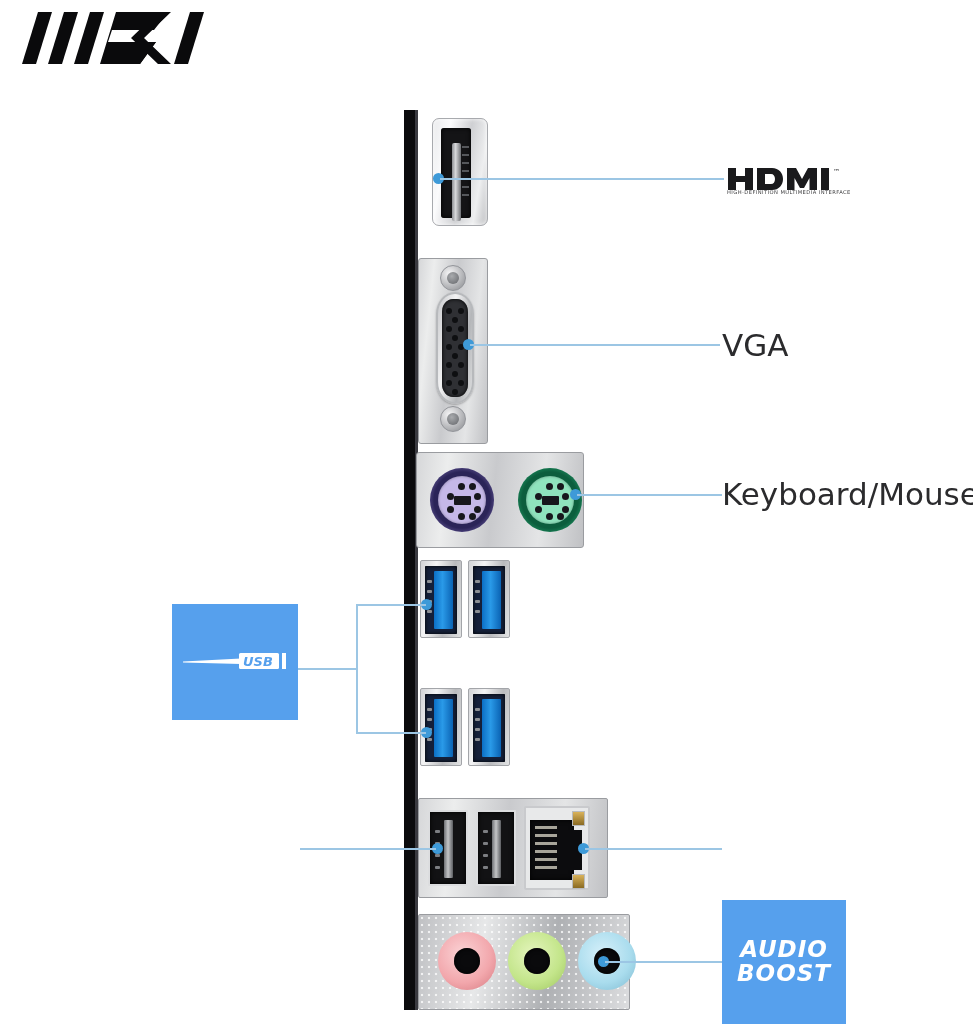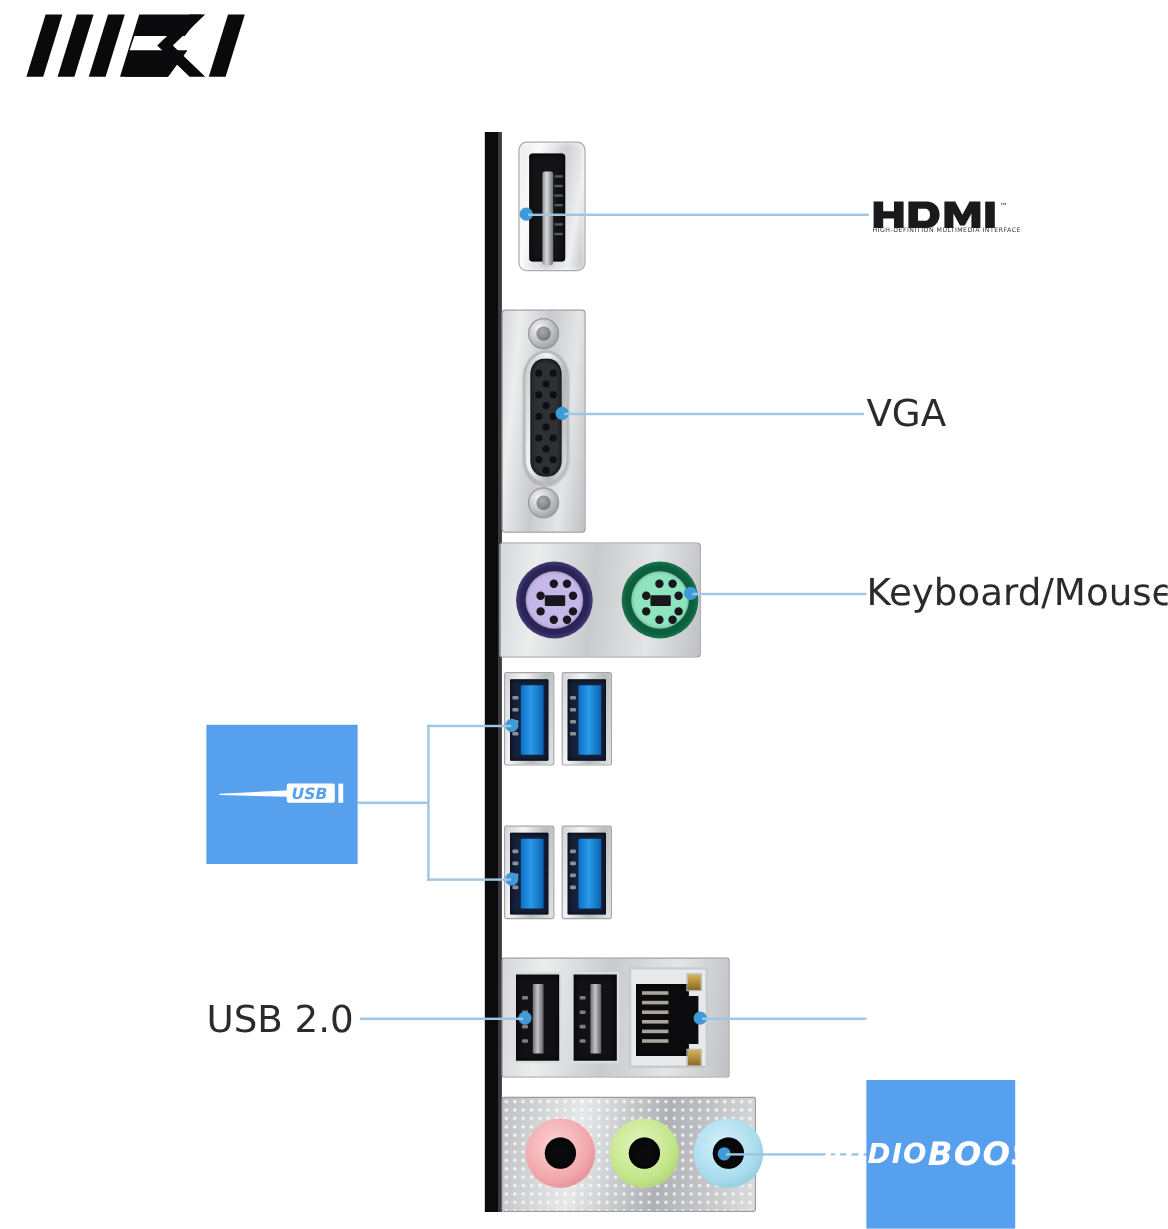--- a/index.html
+++ b/index.html
@@ -144,21 +144,21 @@
   .jack { position: absolute; top: 932px; width: 58px; height: 58px; border-radius: 50%; }
   .jack-ring { position: absolute; inset: 0; border-radius: 50%; }
   .jack-hole {
     position: absolute; left: 16px; top: 16px; width: 26px; height: 26px;
     border-radius: 50%; background: #0a0a0c;
     box-shadow: inset 0 0 5px #000;
   }
 
   
   .badge {
-    position: absolute; display: flex; flex-direction: row;
+    position: absolute; display: flex; flex-direction: column;
     align-items: center; justify-content: center;
   }
   #usb-badge { left: 172px; top: 604px; width: 126px; height: 116px; }
   #audio-badge { left: 722px; top: 900px; width: 124px; height: 124px; }
 
   .badge-txt {
     color: #fff; font-family: "DejaVu Sans", sans-serif; font-weight: 700;
     letter-spacing: 1px; font-style: italic;
   }
 
@@ -390,21 +390,20 @@
       <div class="rj45-contact" style="top:38px"></div>
       <div class="rj45-contact" style="top:46px"></div>
     </div>
     <div id="rj45-tab"></div>
     <div class="rj45-led" style="top:3px"></div>
     <div class="rj45-led" style="top:66px"></div>
   </div>
 
   <div class="dot" style="left:432px; top:843px"></div>
   <div class="leader leader-h" style="left:300px; top:848px; width:136px"></div>
-  <div class="label" id="lbl-usb2">USB 2.0</div>
 
   <div class="dot" style="left:578px; top:843px"></div>
   <div class="leader leader-h" style="left:585px; top:848px; width:137px"></div>
 
   <div class="plate" id="audio-plate"></div>
 
   <div class="jack" style="left:438px">
     <div class="jack-ring" style="background:radial-gradient(circle at 42% 38%,#fbd3d6,#f2a7ac 58%,#d4787f);"></div>
     <div class="jack-hole"></div>
   </div>
@@ -415,16 +414,16 @@
   <div class="jack" style="left:578px">
     <div class="jack-ring" style="background:radial-gradient(circle at 42% 38%,#d6f0fa,#a9dced 58%,#7cb8cf);"></div>
     <div class="jack-hole"></div>
   </div>
 
   <div class="dot" style="left:598px; top:956px"></div>
   <div class="leader leader-h" style="left:605px; top:961px; width:118px"></div>
 
   <div class="badge" id="audio-badge" style="background:#56a0ed">
     <div class="badge-txt" style="font-size:23px; line-height:23px">AUDIO</div>
-    <div class="badge-txt" style="font-size:27px; line-height:25px">BOOST</div>
+    <div class="badge-txt" style="font-size:23px; line-height:25px">BOOST</div>
   </div>
 
 </div>
 
 </body></html>

